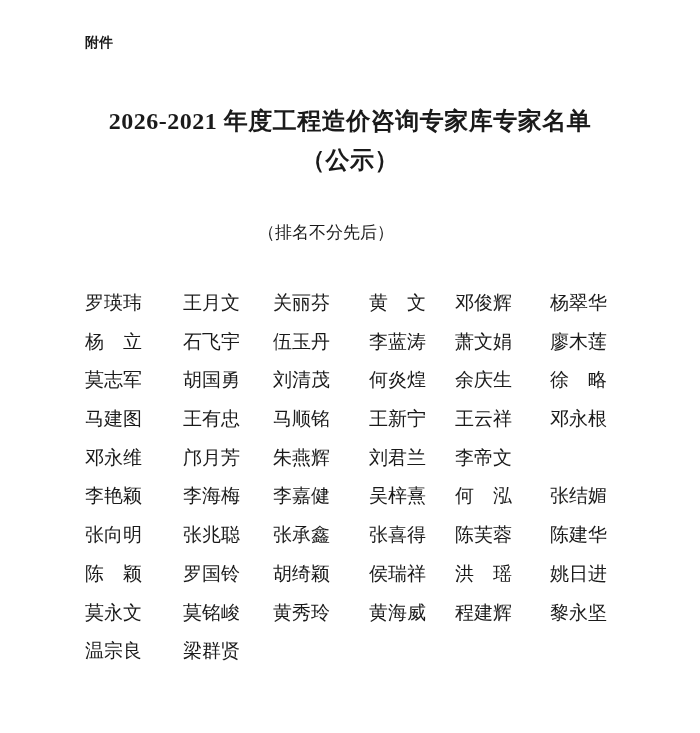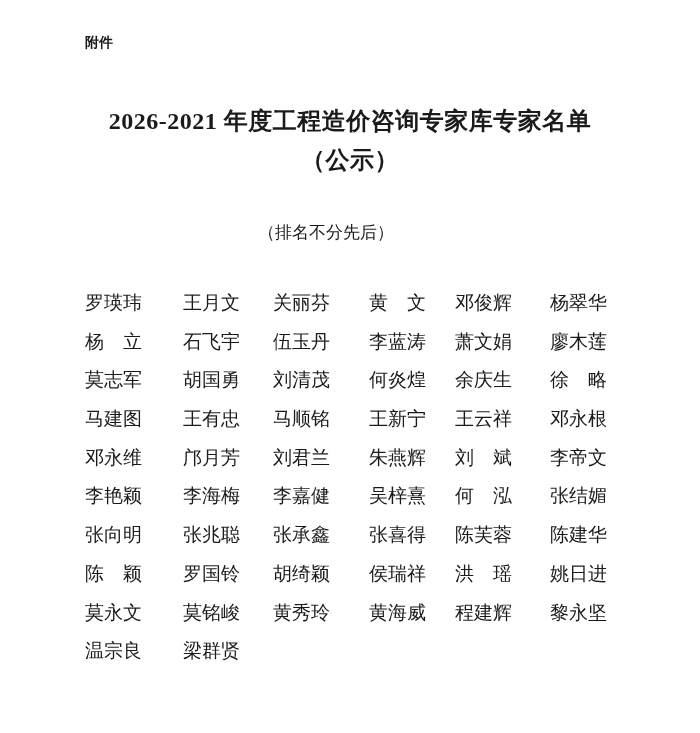--- a/index.html
+++ b/index.html
@@ -113,23 +113,22 @@
       <span class="name">王有忠</span>
       <span class="name">马顺铭</span>
       <span class="name">王新宁</span>
       <span class="name">王云祥</span>
       <span class="name">邓永根</span>
     </div>
 
     <div class="row">
       <span class="name">邓永维</span>
       <span class="name">邝月芳</span>
+      <span class="name">朱燕辉</span>
       <span class="name">刘君兰</span>
-      <span class="name">朱燕辉</span>
-      <span class="name">刘　斌</span>
       <span class="name">李帝文</span>
     </div>
 
     <div class="row">
       <span class="name">李艳颖</span>
       <span class="name">李海梅</span>
       <span class="name">李嘉健</span>
       <span class="name">吴梓熹</span>
       <span class="name">何　泓</span>
       <span class="name">张结媚</span>

